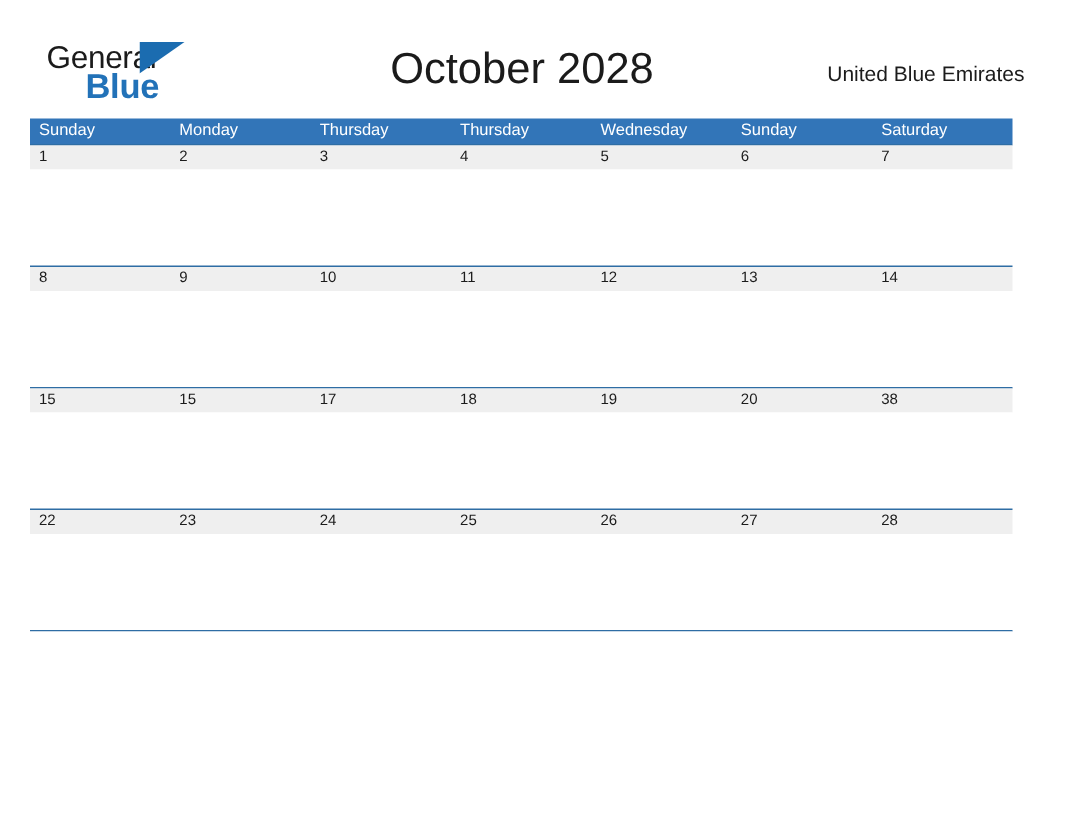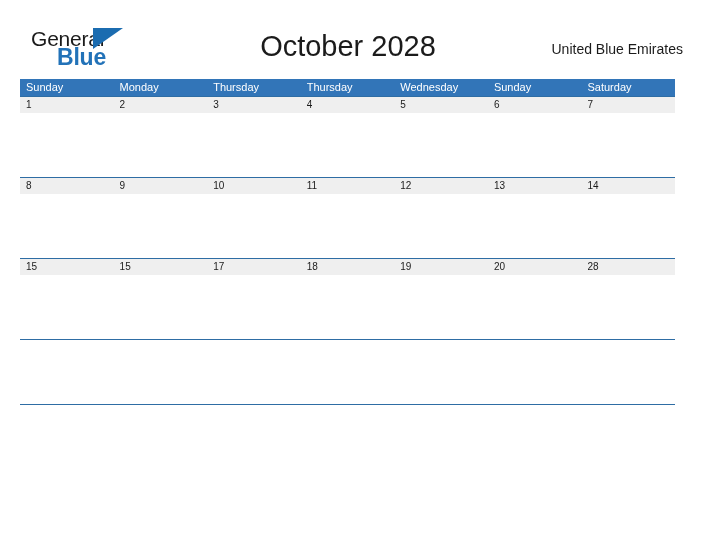--- a/index.html
+++ b/index.html
@@ -189,26 +189,35 @@
   </div>
 
   <div class="week-row">
     <div class="week-dates">
       <div class="date-cell">15</div>
       <div class="date-cell">15</div>
       <div class="date-cell">17</div>
       <div class="date-cell">18</div>
       <div class="date-cell">19</div>
       <div class="date-cell">20</div>
+      <div class="date-cell">38</div>
+    </div>
+    <div class="week-body"></div>
+  </div>
+
+  <div class="week-row">
+    <div class="week-dates">
+      <div class="date-cell">22</div>
+      <div class="date-cell">23</div>
+      <div class="date-cell">24</div>
+      <div class="date-cell">25</div>
+      <div class="date-cell">26</div>
+      <div class="date-cell">27</div>
       <div class="date-cell">28</div>
     </div>
     <div class="week-body"></div>
   </div>
 
   <div class="week-row">
     <div class="week-body"></div>
   </div>
 
-  <div class="week-row">
-    <div class="week-body"></div>
-  </div>
-
 </div>
 
 </body></html>

